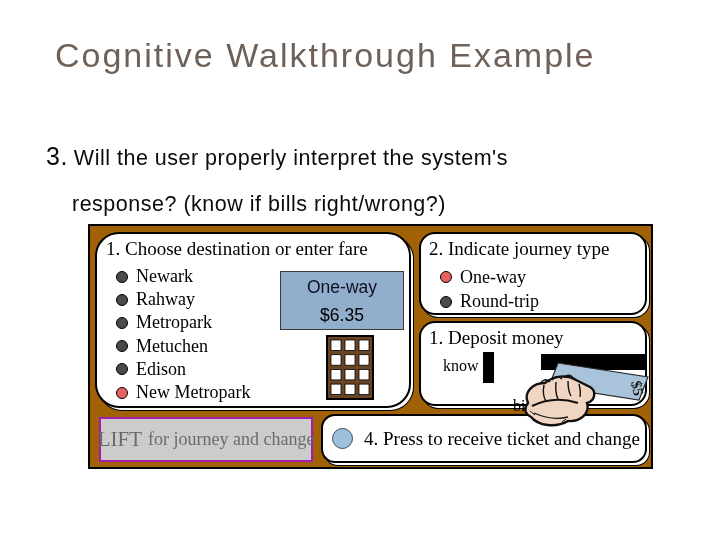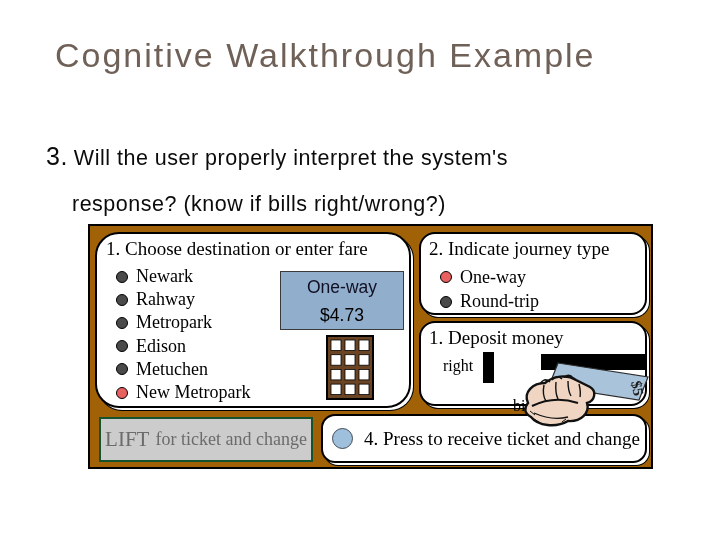--- a/index.html
+++ b/index.html
@@ -58,21 +58,21 @@
   .coin-slot{position:absolute;left:62px;top:1px;width:11px;height:31px;background:#000;}
   .bills-label{position:absolute;left:92px;top:6px;font-size:16px;color:#000;margin-top:40px;}
   .bill-slot{position:absolute;left:120px;top:3px;width:105px;height:16px;background:#000;}
 
   
   .hand-art{position:absolute;left:420px;top:125px;width:170px;height:108px;z-index:6;
             pointer-events:none;}
 
   
   .lift{position:absolute;left:9px;top:191px;width:214px;height:45px;
-        background:var(--lift-bg);border:2px solid #14532d;
+        background:var(--lift-bg);border:2px solid #a21caf;
         display:flex;align-items:center;justify-content:center;white-space:nowrap;}
   .lift .l1{font-size:21px;color:var(--lift-text);margin-right:6px;}
   .lift .l2{font-size:18px;color:var(--lift-text);}
 
   
   .press-circle{width:21px;height:21px;border-radius:50%;flex:0 0 auto;
                 background:var(--press-button);border:1.5px solid #3f4a55;}
   .press-label{font-size:19px;color:#000;white-space:nowrap;}
 </style>
 </head>
@@ -99,35 +99,35 @@
         <div class="brow">
           <span class="bullet"></span>
           <span class="blabel serif">Rahway</span>
         </div>
         <div class="brow">
           <span class="bullet"></span>
           <span class="blabel serif">Metropark</span>
         </div>
         <div class="brow">
           <span class="bullet"></span>
+          <span class="blabel serif">Metuchen</span>
+        </div>
+        <div class="brow">
+          <span class="bullet"></span>
           <span class="blabel serif">Edison</span>
-        </div>
-        <div class="brow">
-          <span class="bullet"></span>
-          <span class="blabel serif">Metuchen</span>
         </div>
         <div class="brow selected">
           <span class="bullet"></span>
           <span class="blabel serif">New Metropark</span>
         </div>
       </div>
 
       <div class="fare">
         <div class="ftype">One-way</div>
-        <div class="famount">$4.73</div>
+        <div class="famount">$6.35</div>
       </div>
 
       <svg class="keypad" viewBox="0 0 48 65" xmlns="http://www.w3.org/2000/svg">
         <rect x="1" y="1" width="46" height="63" style="fill:var(--keypad-brown)" stroke="#000" stroke-width="2"></rect>
         <g fill="#ffffff" stroke="#000" stroke-width="0.8">
           <rect x="5" y="5" width="10" height="10.5"></rect>
             <rect x="19" y="5" width="10" height="10.5"></rect>
             <rect x="33" y="5" width="10" height="10.5"></rect>
           <rect x="5" y="19.7" width="10" height="10.5"></rect>
             <rect x="19" y="19.7" width="10" height="10.5"></rect>
@@ -152,21 +152,21 @@
         <div class="brow">
           <span class="bullet"></span>
           <span class="blabel serif">Round-trip</span>
         </div>
       </div>
     </div>
 
     <div class="rbox box3">
       <div class="boxtitle serif">1. Deposit money</div>
       <div class="moneyrow">
-        <span class="coins-label serif">right</span>
+        <span class="coins-label serif">know</span>
         <span class="coin-slot"></span>
         <span class="bills-label serif">bills</span>
         <span class="bill-slot"></span>
       </div>
     </div>
 
     <svg class="hand-art" viewBox="0 0 170 108" xmlns="http://www.w3.org/2000/svg">
 
       <polygon points="48,12 138,26 129,49 39,35" style="fill:var(--bill-blue)" stroke="#2a2a2a" stroke-width="1.2"></polygon>
       <text id="bill-value-text" x="121" y="31" transform="rotate(78 121 31)" font-family="Liberation Serif, DejaVu Serif, serif" font-size="15" font-weight="bold" fill="#1c1c1c">$5</text>
@@ -181,21 +181,21 @@
         <path d="M58,30 q0,10 3,15" stroke-width="1.4"></path>
         <path d="M69,33 q2,8 1,13" stroke-width="1.4"></path>
         <path d="M22,55 q22,-11 46,-3" stroke-width="2"></path>
         <path d="M24,62 q18,8 34,4" stroke-width="1.3"></path>
         <path d="M20,60 l5,4 M24,68 l5,3 M52,71 l4,-3" stroke-width="1"></path>
       </g>
     </svg>
 
     <div class="lift serif">
       <span class="l1">LIFT</span>
-      <span class="l2">for ticket and change</span>
+      <span class="l2">for journey and change</span>
     </div>
 
     <div class="rbox box4">
       <span class="press-circle"></span>
       <span class="press-label serif">4. Press to receive ticket and change</span>
     </div>
 
   </div>
 </div>
 

